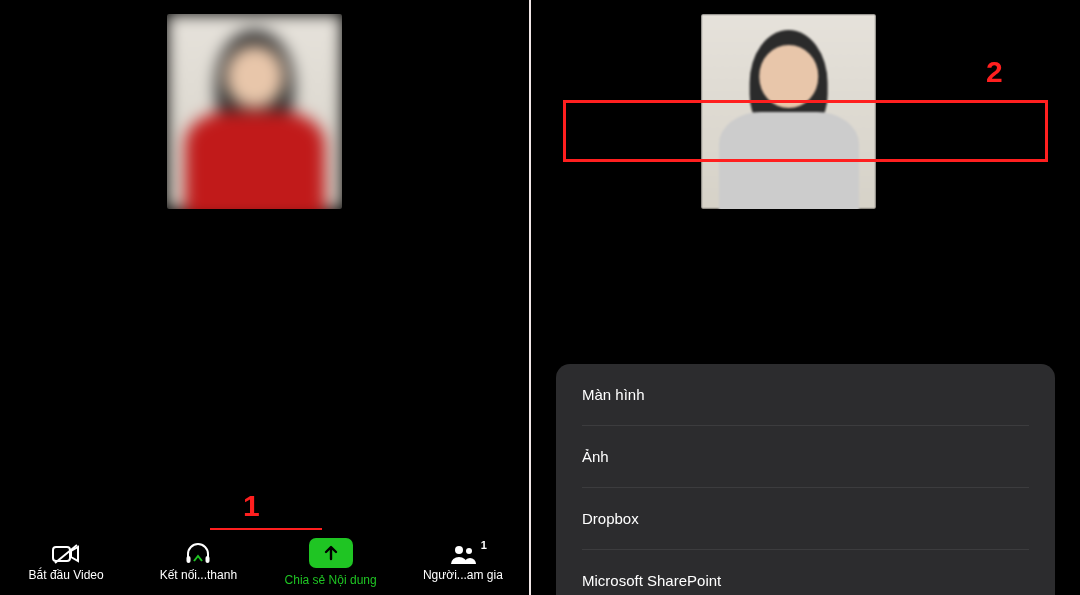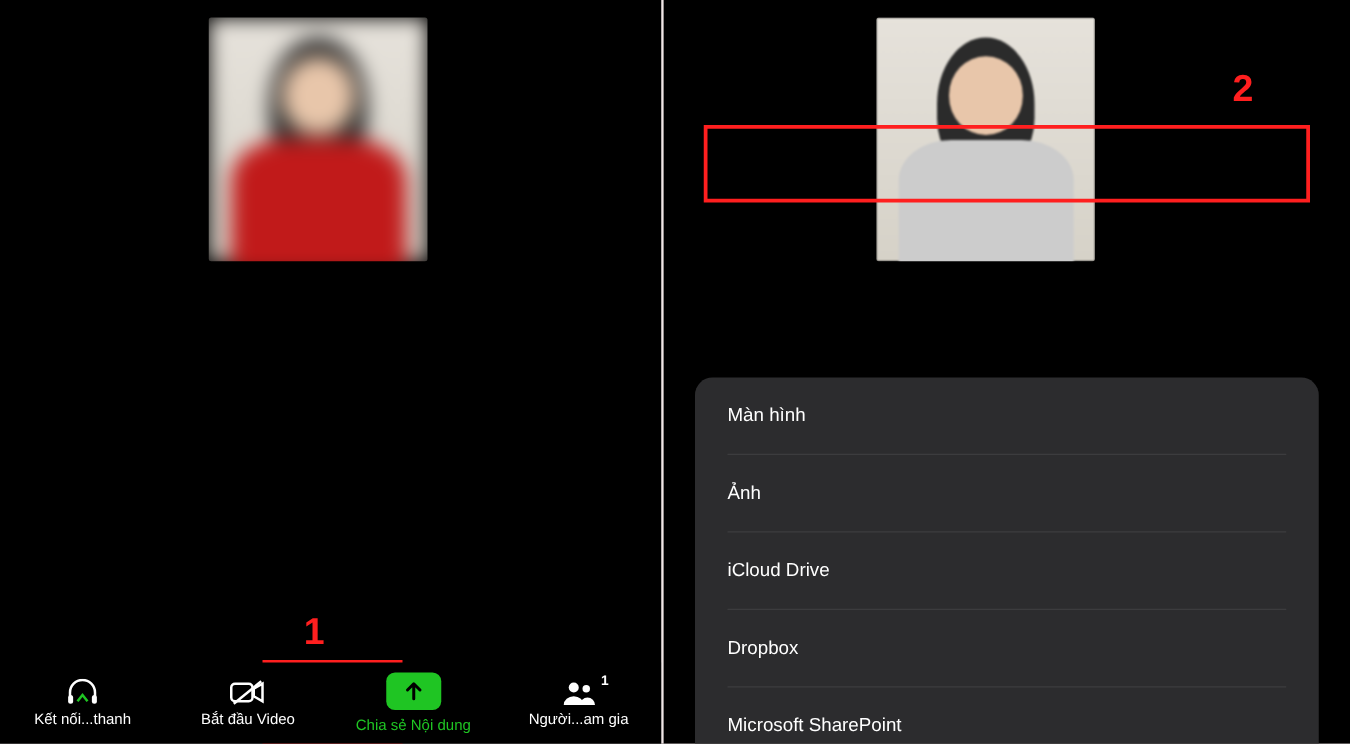--- a/index.html
+++ b/index.html
@@ -176,39 +176,39 @@
       </div>
     </div>
 
     <div class="anno-num" style="left:243px; bottom:72px;">1</div>
     <div class="anno-box" style="left:210px; bottom:0; width:112px; height:67px;"></div>
 
     <div class="toolbar">
 
       <div class="tool-btn">
         <div class="icon-wrap">
+          <svg width="28" height="20" viewBox="0 0 28 20">
+            <rect x="1" y="3" width="17" height="14" rx="3" fill="none" stroke="#fff" stroke-width="2"></rect>
+            <path d="M19 7 l7 -4 v14 l-7 -4 z" fill="none" stroke="#fff" stroke-width="2"></path>
+            <line x1="3" y1="19" x2="25" y2="1" stroke="#fff" stroke-width="2"></line>
+          </svg>
+        </div>
+        <span class="tool-label">Bắt đầu Video</span>
+      </div>
+
+      <div class="tool-btn">
+        <div class="icon-wrap">
           <svg width="26" height="22" viewBox="0 0 26 22">
             <path d="M3 14 v-3 a10 10 0 0 1 20 0 v3" fill="none" stroke="#fff" stroke-width="2"></path>
             <rect x="1.5" y="13" width="4" height="7" rx="2" fill="#fff"></rect>
             <rect x="20.5" y="13" width="4" height="7" rx="2" fill="#fff"></rect>
             <path d="M9 18 l4 -5 l4 5" fill="none" stroke="#1fc523" stroke-width="2"></path>
           </svg>
         </div>
         <span class="tool-label">Kết nối...thanh</span>
-      </div>
-
-      <div class="tool-btn">
-        <div class="icon-wrap">
-          <svg width="28" height="20" viewBox="0 0 28 20">
-            <rect x="1" y="3" width="17" height="14" rx="3" fill="none" stroke="#fff" stroke-width="2"></rect>
-            <path d="M19 7 l7 -4 v14 l-7 -4 z" fill="none" stroke="#fff" stroke-width="2"></path>
-            <line x1="3" y1="19" x2="25" y2="1" stroke="#fff" stroke-width="2"></line>
-          </svg>
-        </div>
-        <span class="tool-label">Bắt đầu Video</span>
       </div>
 
       <div class="tool-btn">
         <div class="share-btn-bg">
           <svg width="18" height="18" viewBox="0 0 18 18">
             <path d="M9 15 V4 M4 8 l5 -5 l5 5" fill="none" stroke="#000" stroke-width="2.4" stroke-linecap="round" stroke-linejoin="round"></path>
           </svg>
         </div>
         <span class="tool-label share-label">Chia sẻ Nội dung</span>
       </div>
@@ -240,21 +240,20 @@
         <div class="body"></div>
       </div>
     </div>
 
     <div class="anno-num" style="left:455px; top:55px;">2</div>
 
     <div class="share-sheet">
       <div class="share-list">
         <div class="share-item">Màn hình</div>
         <div class="share-item">Ảnh</div>
-        <div class="share-item">iCloud Drive</div>
         <div class="share-item">Dropbox</div>
         <div class="share-item last-cut">Microsoft SharePoint</div>
       </div>
     </div>
 
     <div class="anno-box" style="left:32px; top:100px; right:32px; height:62px;"></div>
 
   </div>
 
 </div>

